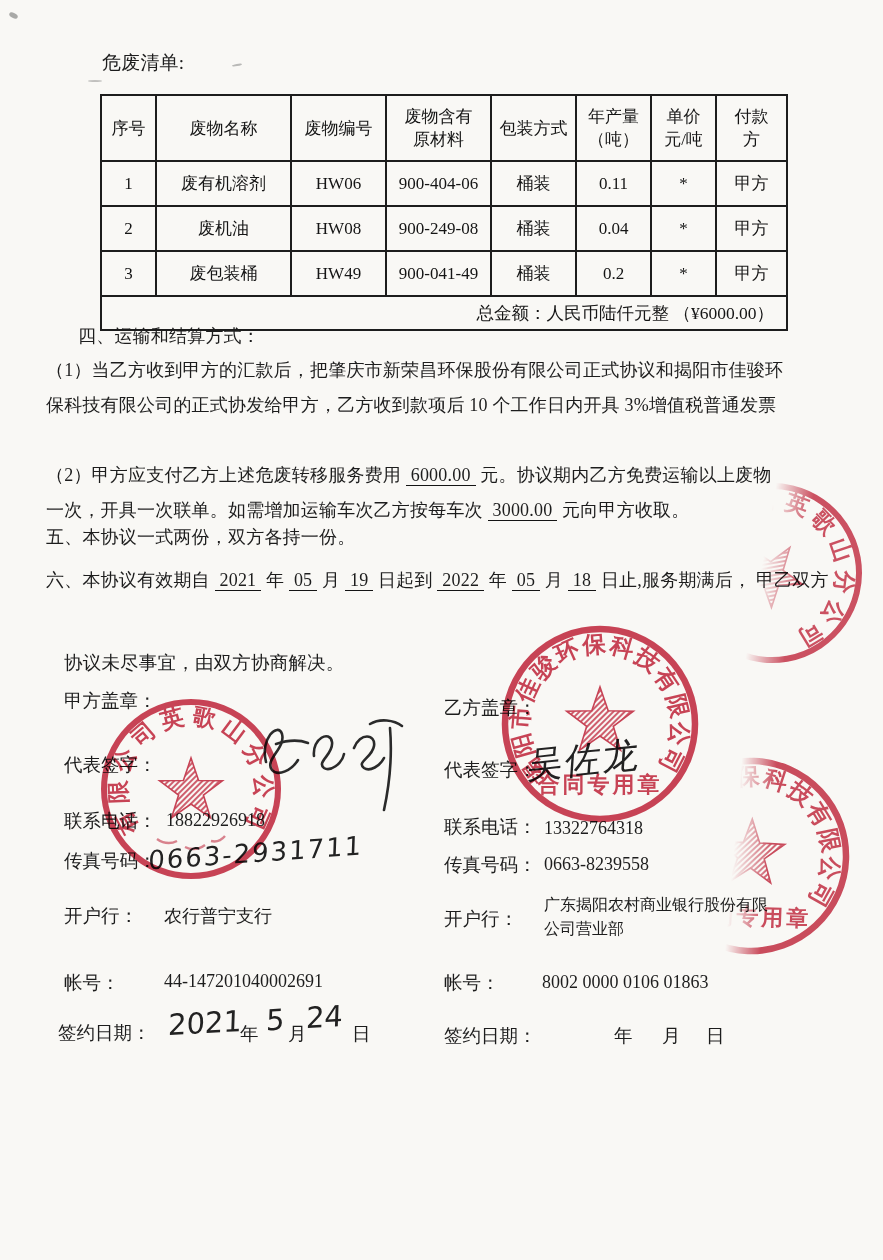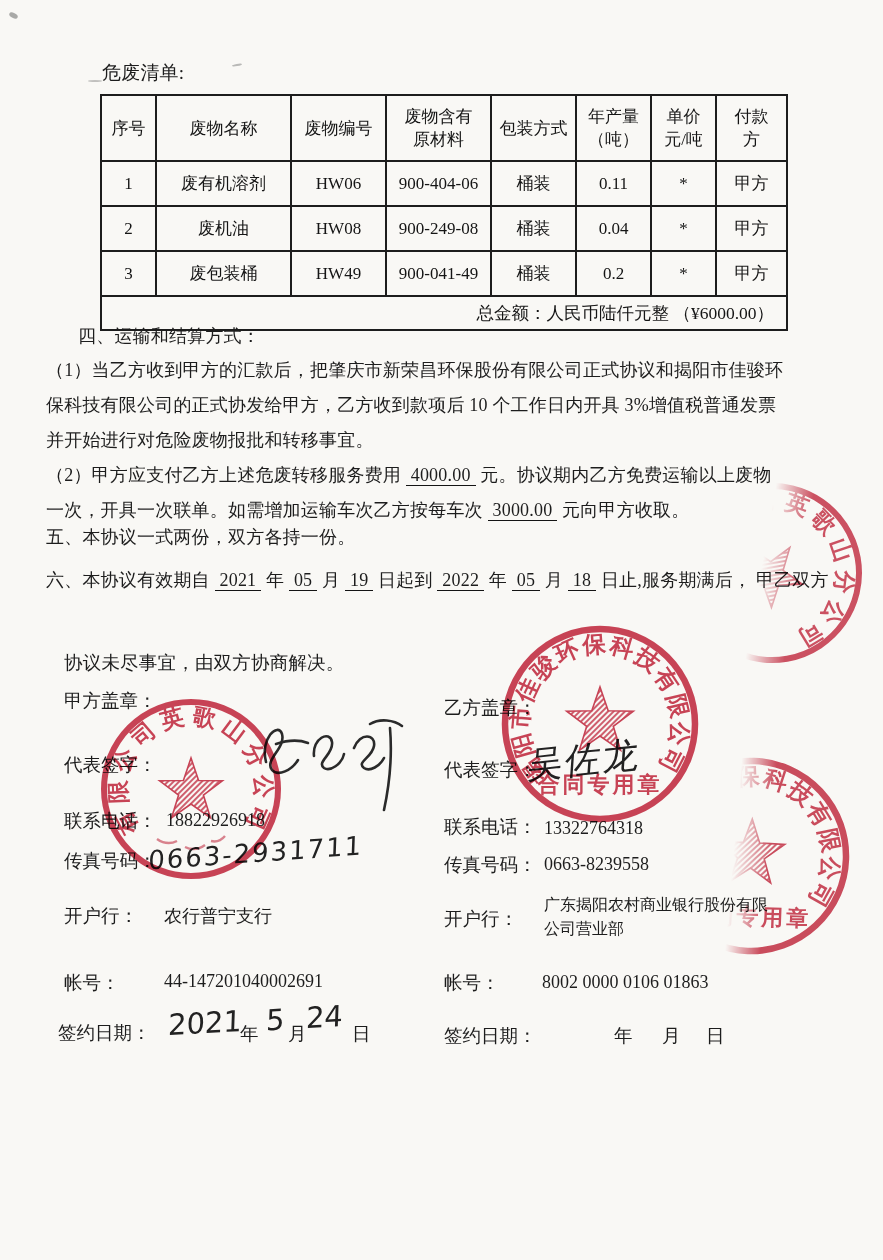--- a/index.html
+++ b/index.html
@@ -52,21 +52,21 @@
       <path id="starA" d="M98,67 L105.6,89.5 L129.4,89.8 L110.4,104 L117.4,126.7 L98,113 L78.6,126.7 L85.6,104 L66.6,89.8 L90.4,89.5 Z"></path>
       <path id="arcB" d="M 51,153 A 72,72 0 1 1 153,153" fill="none"></path>
       <path id="starB" d="M102,65 L110.2,88.7 L135.3,89.2 L115.3,104.3 L122.6,128.3 L102,114 L81.4,128.3 L88.7,104.3 L68.7,89.2 L93.8,88.7 Z"></path>
     </defs>
   </svg>
 
   <div class="speck" style="left:9px;top:13px;width:9px;height:5px;transform:rotate(25deg)"></div>
   <div class="speck" style="left:88px;top:80px;width:14px;height:2px;opacity:.35"></div>
   <div class="speck" style="left:232px;top:64px;width:10px;height:2px;opacity:.4;transform:rotate(-10deg)"></div>
 
-  <div class="line" style="left:102px;top:60px;font-size:19px">危废清单:</div>
+  <div class="line" style="left:102px;top:50px;font-size:19px">危废清单:</div>
 
   <table class="waste">
     <colgroup>
       <col style="width:55px">
         <col style="width:135px">
         <col style="width:95px">
         <col style="width:105px">
       <col style="width:85px">
         <col style="width:75px">
         <col style="width:65px">
@@ -121,22 +121,21 @@
       </tr>
       <tr>
         <td class="total" colspan="8">总金额：人民币陆仟元整 （¥6000.00）</td>
       </tr>
     </tbody>
   </table>
 
   <div class="line" style="left:78px;top:324px">四、运输和结算方式：</div>
   <div class="line" style="left:46px;top:358px">（1）当乙方收到甲方的汇款后，把肇庆市新荣昌环保股份有限公司正式协议和揭阳市佳骏环</div>
   <div class="line" style="left:46px;top:393px">保科技有限公司的正式协发给甲方，乙方收到款项后 10 个工作日内开具 3%增值税普通发票</div>
-  <div class="line" style="left:46px;top:428px">并开始进行对危险废物报批和转移事宜。</div>
-  <div class="line" style="left:46px;top:463px"><span>（2）甲方应支付乙方上述危废转移服务费用 </span><span class="useg">4000.00</span><span> 元。协议期内乙方免费运输以上废物</span></div>
+  <div class="line" style="left:46px;top:463px"><span>（2）甲方应支付乙方上述危废转移服务费用 </span><span class="useg">6000.00</span><span> 元。协议期内乙方免费运输以上废物</span></div>
   <div class="line" style="left:46px;top:498px"><span>一次，开具一次联单。如需增加运输车次乙方按每车次 </span><span class="useg">3000.00</span><span> 元向甲方收取。</span></div>
   <div class="line" style="left:46px;top:525px">五、本协议一式两份，双方各持一份。</div>
   <div class="line" style="left:46px;top:568px"><span>六、本协议有效期自 </span><span class="useg">2021</span><span> 年 </span><span class="useg">05</span><span> 月 </span><span class="useg">19</span><span> 日起到 </span><span class="useg">2022</span><span> 年 </span><span class="useg">05</span><span> 月 </span><span class="useg">18</span><span> 日止,服务期满后， 甲乙双方</span></div>
   <div class="line" style="left:64px;top:650px;font-size:18.5px">协议未尽事宜，由双方协商解决。</div>
 
   <div class="lbl" style="left:64px;top:688px">甲方盖章：</div>
   <div class="lbl" style="left:64px;top:752px">代表签字：</div>
   <div class="lbl" style="left:64px;top:808px">联系电话：</div>
   <div class="val" style="left:166px;top:810px">18822926918</div>
   <div class="lbl" style="left:64px;top:848px">传真号码：</div>

